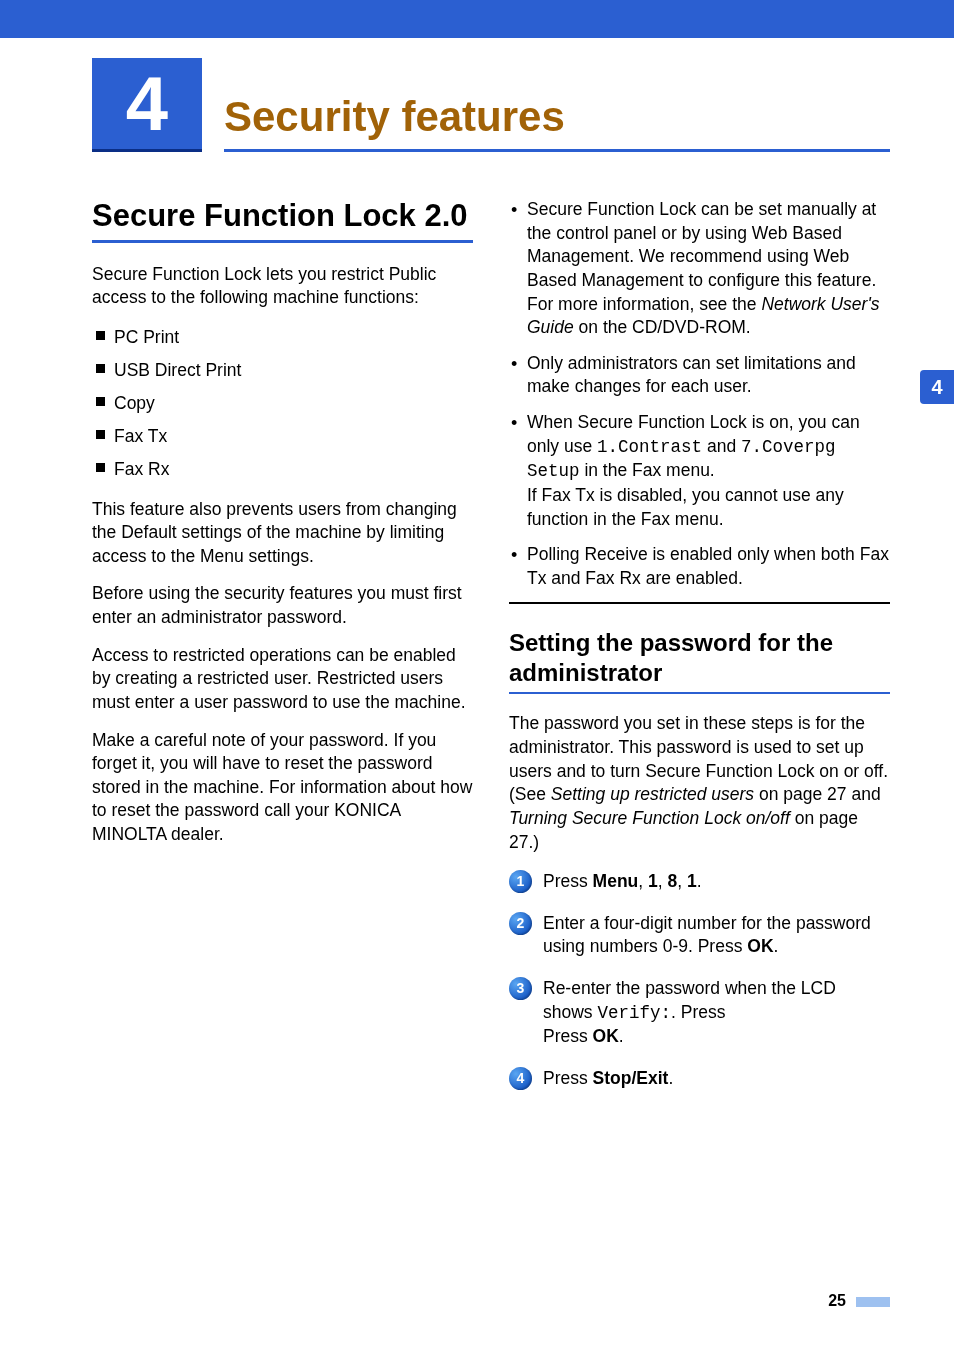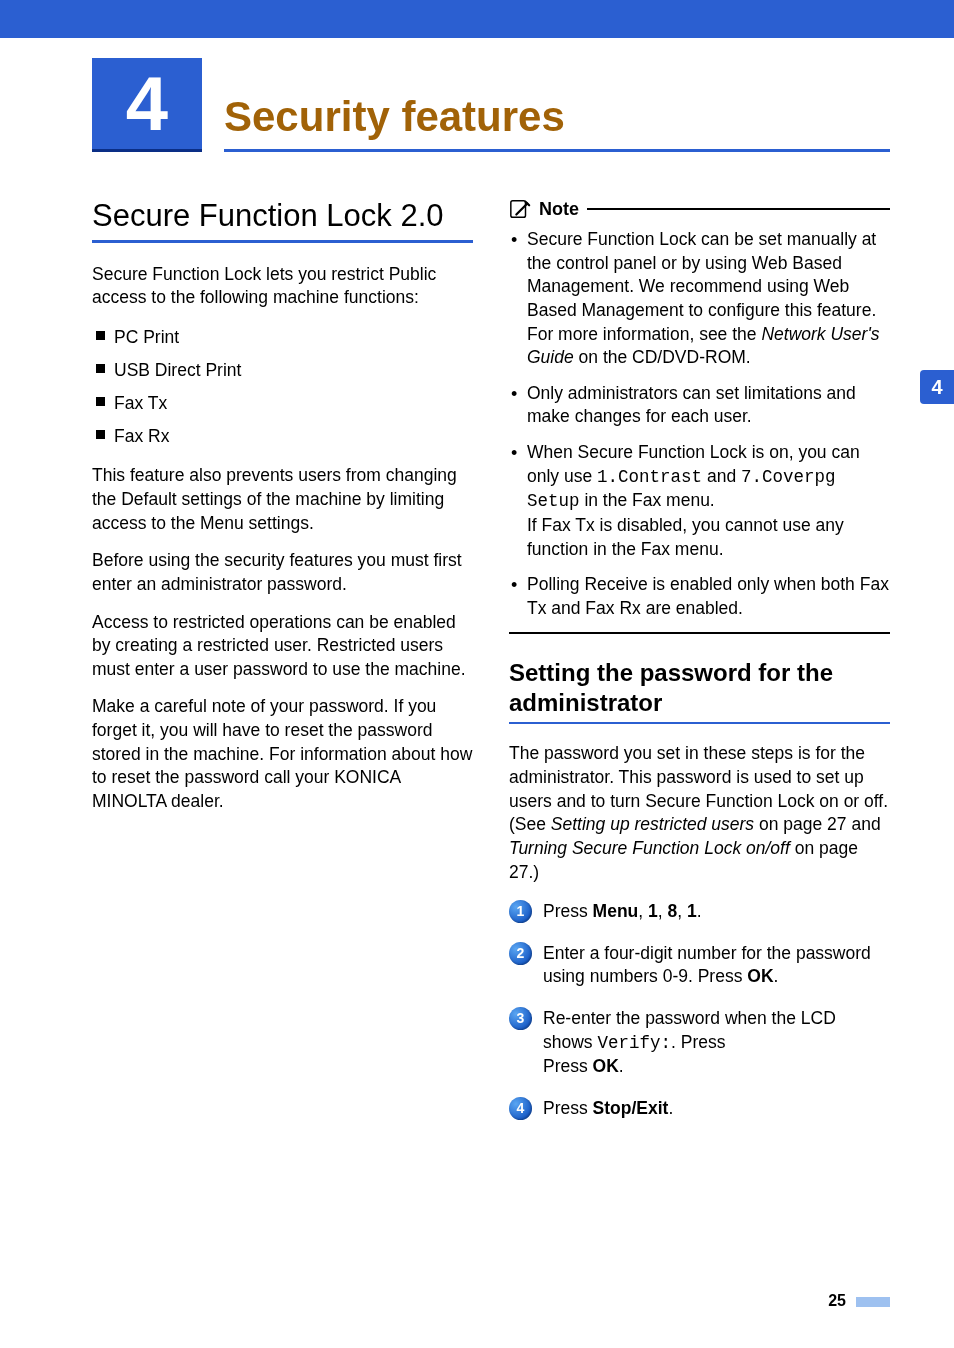--- a/index.html
+++ b/index.html
@@ -60,21 +60,21 @@
     flex: 1;
     padding-bottom: 8px;
   }
   .columns {
     display: flex;
     gap: 36px;
   }
   .col { flex: 1; min-width: 0; }
   .h1 {
     font-size: 31px;
-    font-weight: normal;
+    font-weight: bold;
     border-bottom: 3px solid #2b5fd1;
     padding-bottom: 6px;
     margin-bottom: 20px;
     line-height: 1.15;
   }
   .h2 {
     font-size: 24px;
     font-weight: bold;
     border-bottom: 2px solid #2b5fd1;
     padding-bottom: 4px;
@@ -214,41 +214,31 @@
   </div>
 
   <div class="columns">
 
     <div class="col">
       <div class="h1">Secure Function Lock 2.0</div>
       <p class="body">Secure Function Lock lets you restrict Public access to the following machine functions:</p>
       <ul class="square">
         <li>PC Print</li>
         <li>USB Direct Print</li>
+        <li>Copy</li>
         <li>Fax Tx</li>
         <li>Fax Rx</li>
       </ul>
       <p class="body">This feature also prevents users from changing the Default settings of the machine by limiting access to the Menu settings.</p>
       <p class="body">Before using the security features you must first enter an administrator password.</p>
       <p class="body">Access to restricted operations can be enabled by creating a restricted user. Restricted users must enter a user password to use the machine.</p>
       <p class="body">Make a careful note of your password. If you forget it, you will have to reset the password stored in the machine. For information about how to reset the password call your KONICA MINOLTA dealer.</p>
     </div>
 
     <div class="col">
-      <div class="note-head">
-        <span class="note-icon">
-          <svg viewBox="0 0 24 24" width="22" height="22">
-              <rect x="2" y="3" width="16" height="18" rx="2" fill="none" stroke="#000" stroke-width="1.6"></rect>
-              <path d="M20 6 L8 18" stroke="#000" stroke-width="2.4" stroke-linecap="round"></path>
-              <path d="M18 4 L22 8" stroke="#000" stroke-width="2.4" stroke-linecap="round"></path>
-            </svg>
-        </span>
-        <span>Note</span>
-        <span class="line"></span>
-      </div>
 
       <ul class="dot">
         <li>
           <span>Secure Function Lock can be set manually at the control panel or by using Web Based Management. We recommend using Web Based Management to configure this feature. For more information, see the </span><span class="italic">Network User's Guide</span><span> on the CD/DVD-ROM.</span>
         </li>
         <li>Only administrators can set limitations and make changes for each user.</li>
         <li>
           <span>When Secure Function Lock is on, you can only use </span><span class="mono">1.Contrast</span><span> and </span><span class="mono">7.Coverpg Setup</span><span> in the Fax menu.</span>
           <div class="sub-para">If Fax Tx is disabled, you cannot use any function in the Fax menu.</div>
         </li>

